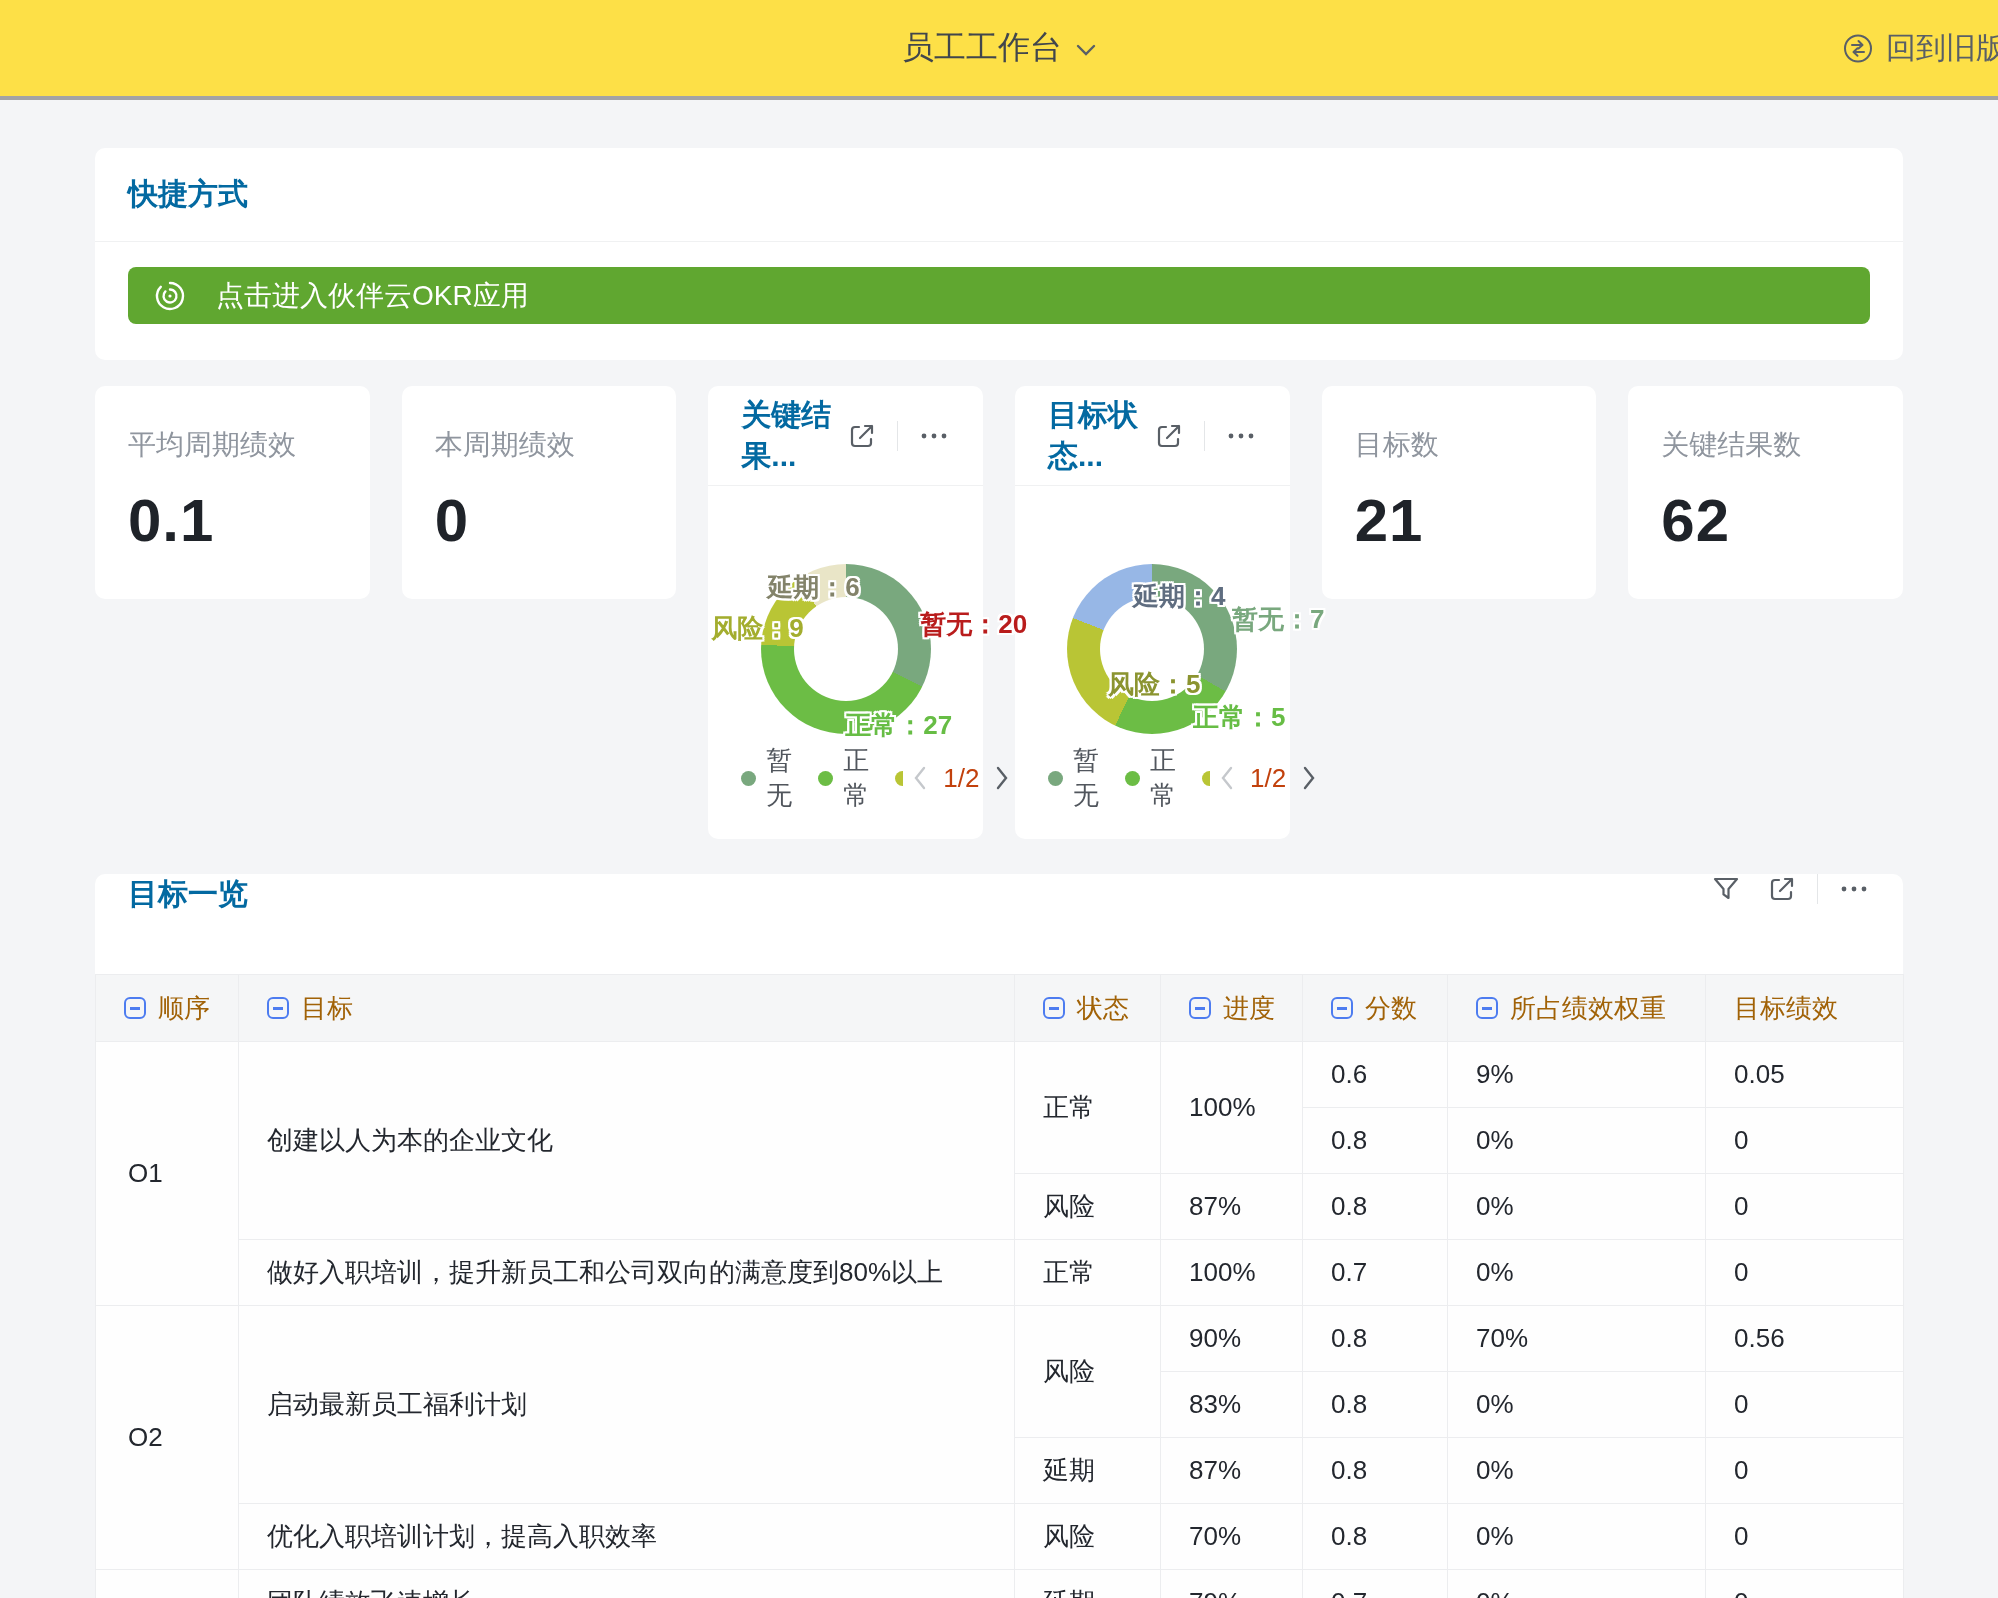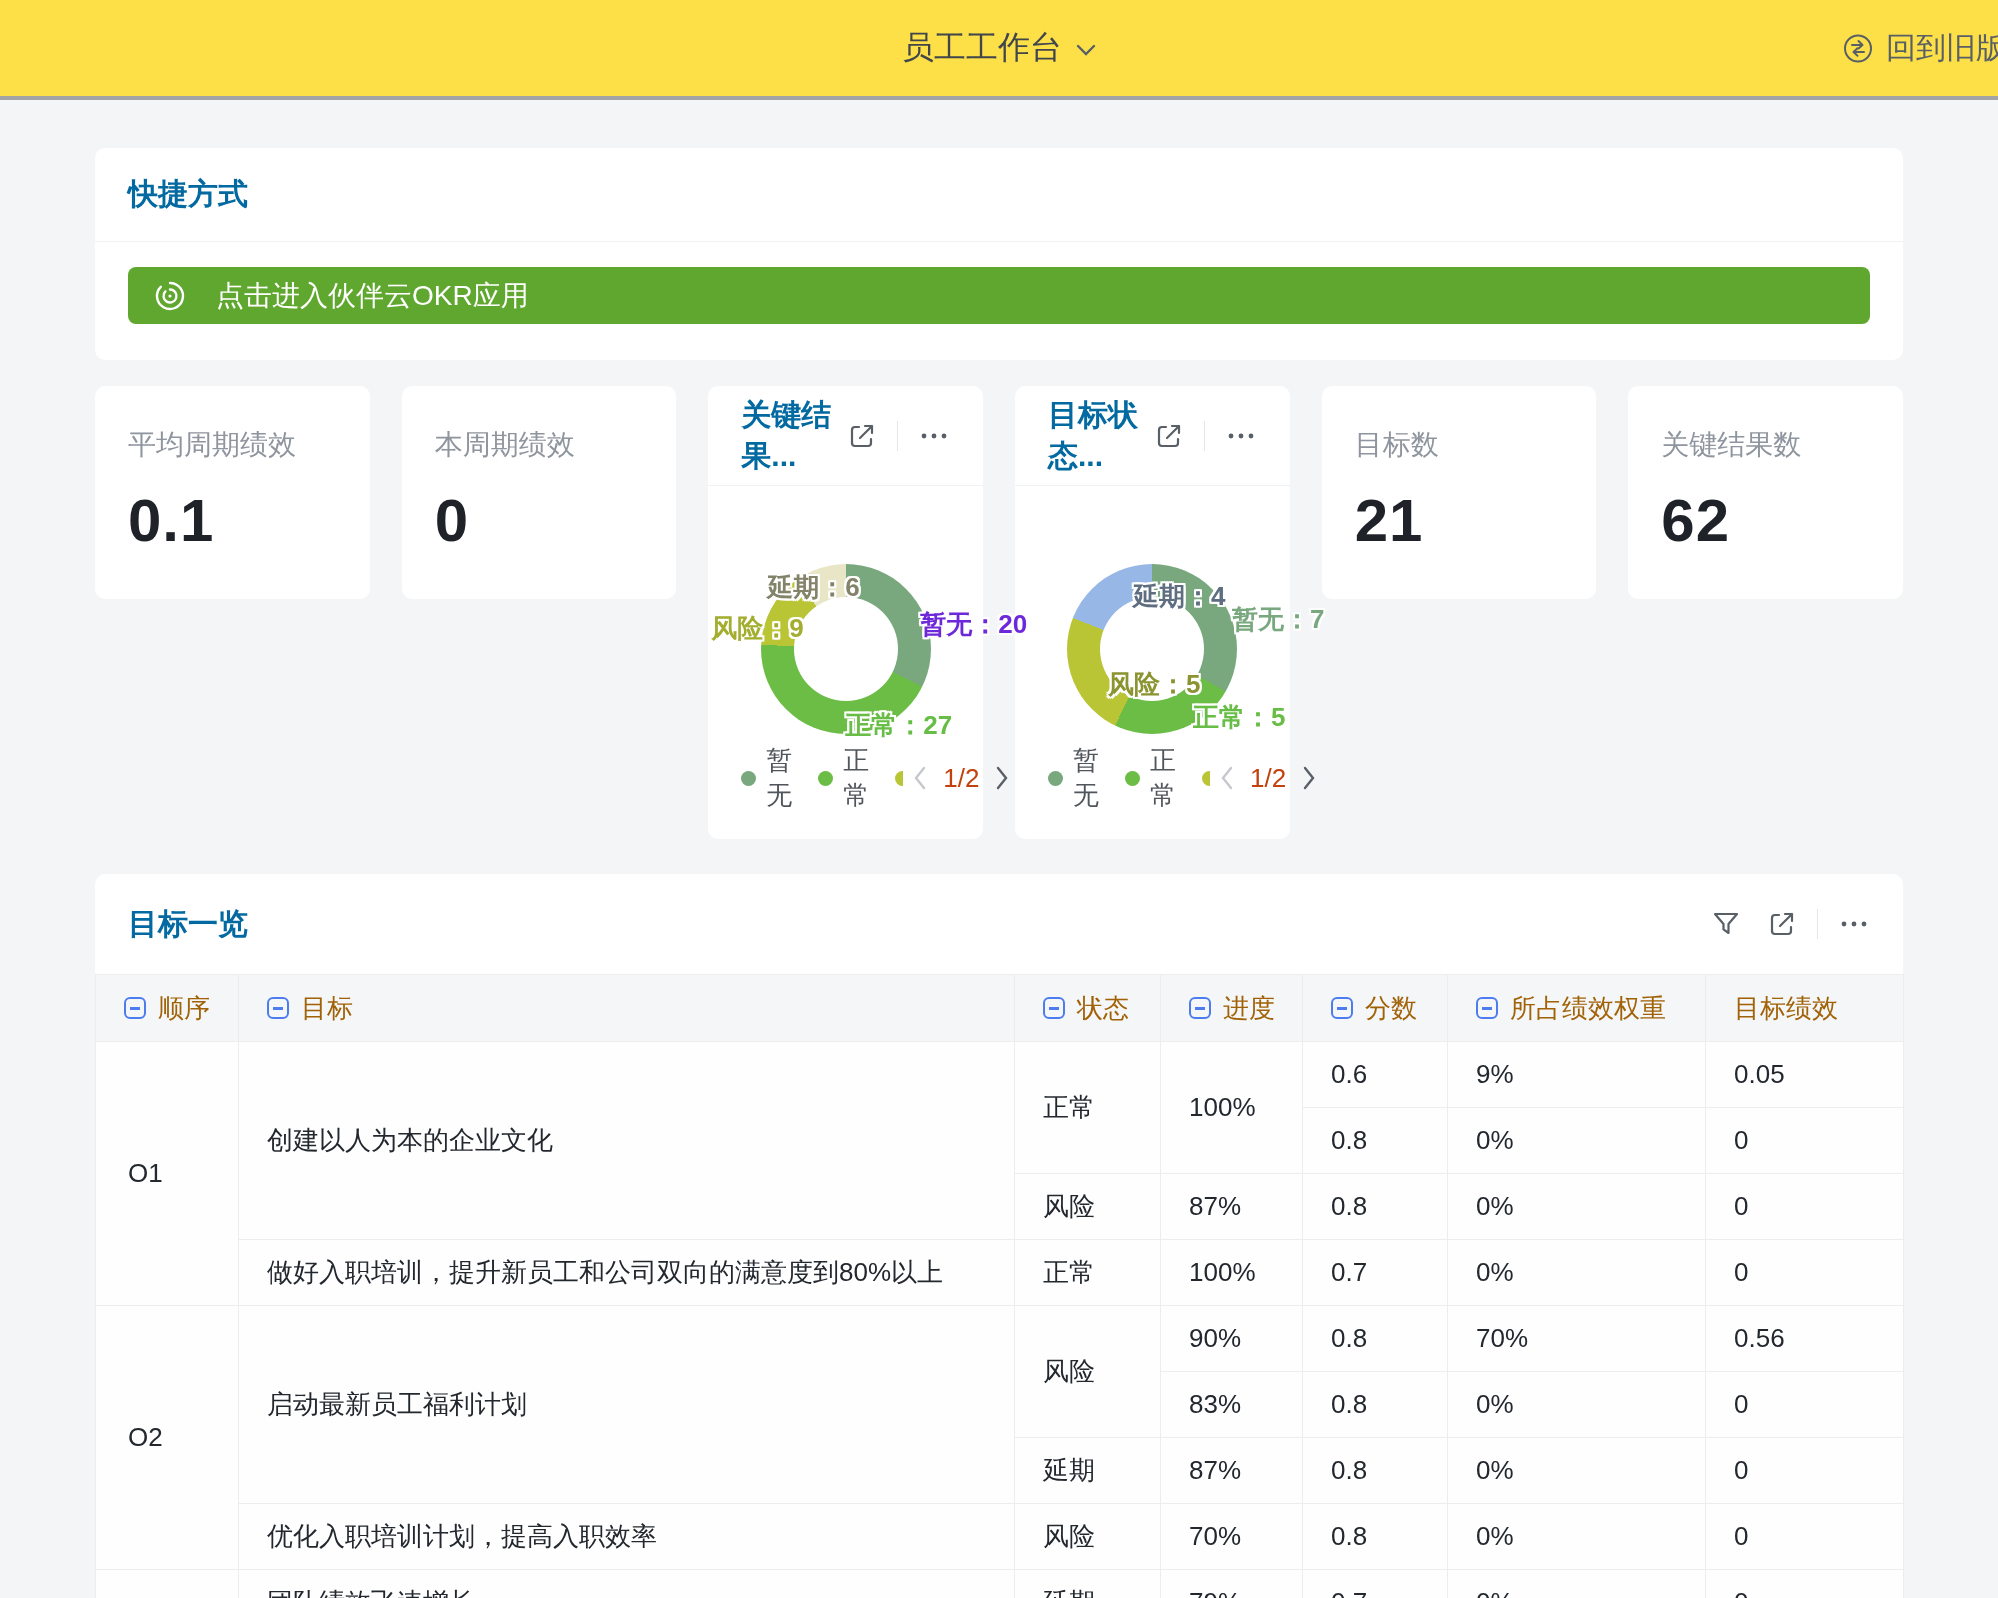--- a/index.html
+++ b/index.html
@@ -58,21 +58,21 @@
 
   .legend { position:absolute; left:0; right:0; bottom:26px; display:flex; align-items:center; padding:0 33px; }
   .legend-item { display:flex; align-items:center; gap:10px; margin-right:26px; }
   .legend-dot { width:15px; height:15px; border-radius:50%; flex:none; }
   .legend-half { width:8px; height:15px; border-radius:8px 0 0 8px; flex:none; margin-right:10px; }
   .legend-label { font-size:26px; color:#51565d; }
   .pager { margin-left:auto; display:flex; align-items:center; gap:16px; font-size:26px; color:#c2410c; }
 
   
   .table-card { margin-top:35px; }
-  .table-head { height:100px; display:flex; align-items:center; justify-content:space-between; padding:0 33px; }
+  .table-head { height:100px; display:flex; align-items:flex-start; justify-content:space-between; padding:0 33px; }
   .table-head .head-icons { gap:0; }
   .gap26 { width:26px; }
 
   table { width:100%; border-collapse:collapse; table-layout:fixed; }
   th, td { border:1px solid #ecedef; font-weight:400; text-align:left; padding:0 0 0 28px; font-size:26px; }
   th { height:67px; background:#f5f6f7; color:#a16207; }
   td { height:66px; color:#23272e; background:#fefefe; }
   td.seq { padding-left:32px; }
   .th-inner { display:flex; align-items:center; gap:12px; }
   .collapse-ic { width:22px; height:22px; border:2px solid #4d7cf0; border-radius:6px; position:relative; flex:none; }
@@ -149,21 +149,21 @@
                   <circle cx="16" cy="15" r="2.4"></circle>
                   <circle cx="26" cy="15" r="2.4"></circle>
               </svg>
             </button>
           </div>
         </div>
         <div class="chart-body">
           <div class="donut" style="background: conic-gradient(rgb(121, 168, 126) 0deg, rgb(121, 168, 126) 116.129deg, rgb(108, 189, 69) 116.129deg, rgb(108, 189, 69) 272.903deg, rgb(185, 197, 53) 272.903deg, rgb(185, 197, 53) 325.161deg, rgb(233, 229, 199) 325.161deg, rgb(233, 229, 199) 360deg);"></div>
           <span class="callout co-0-0" style="color: rgb(131, 131, 106);">延期：6</span>
           <span class="callout co-0-1" style="color: rgb(163, 173, 46);">风险：9</span>
-          <span class="callout co-0-2" style="color: #6d28d9;">暂无：20</span>
+          <span class="callout co-0-2" style="color: #b91c1c;">暂无：20</span>
           <span class="callout co-0-3" style="color: rgb(103, 189, 69);">正常：27</span>
           <div class="legend">
             <span class="legend-item">
               <i class="legend-dot" style="background: rgb(121, 168, 126);"></i>
               <em class="legend-label" style="font-style:normal">暂无</em>
             </span>
             <span class="legend-item">
               <i class="legend-dot" style="background: rgb(108, 189, 69);"></i>
               <em class="legend-label" style="font-style:normal">正常</em>
             </span>

